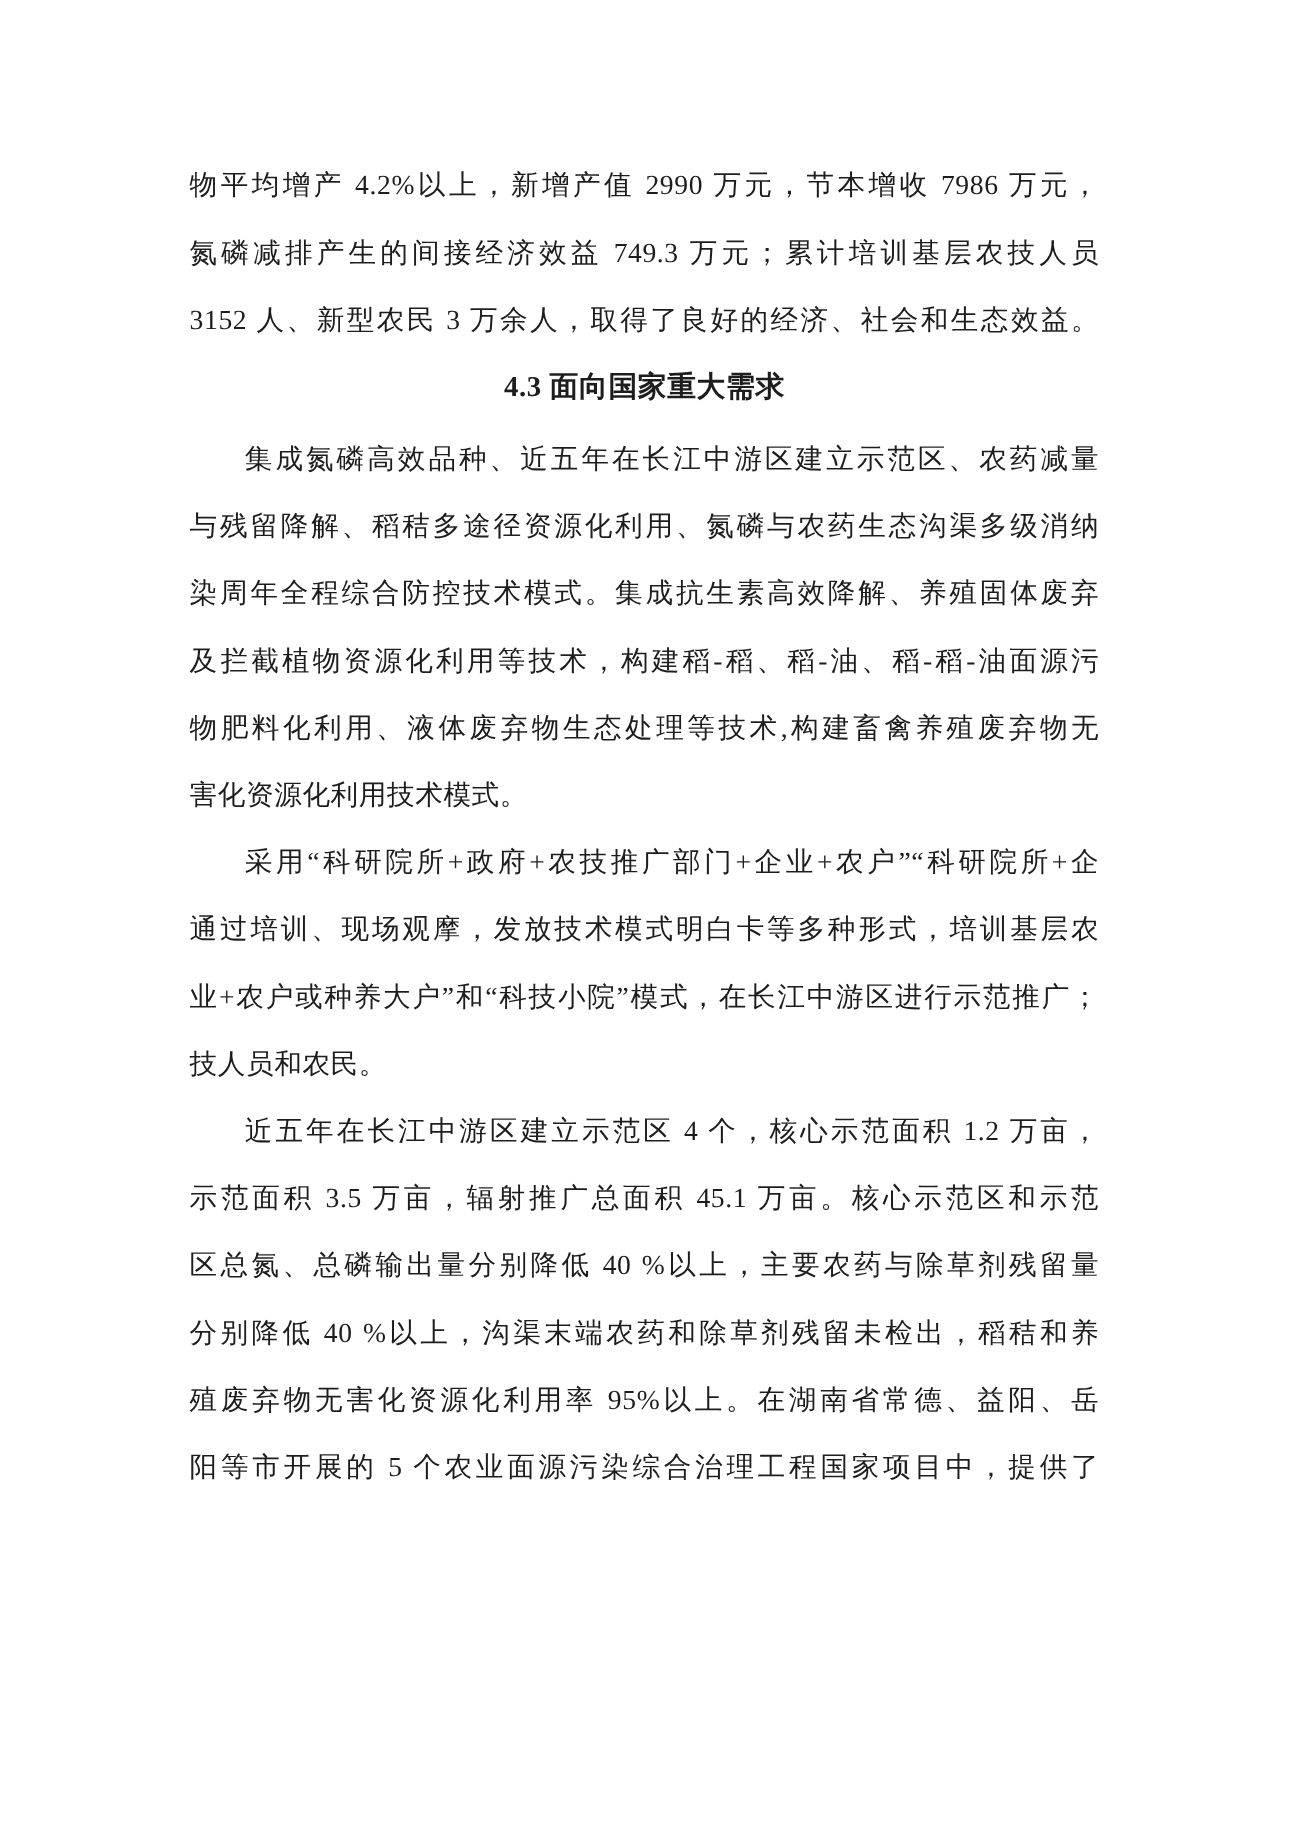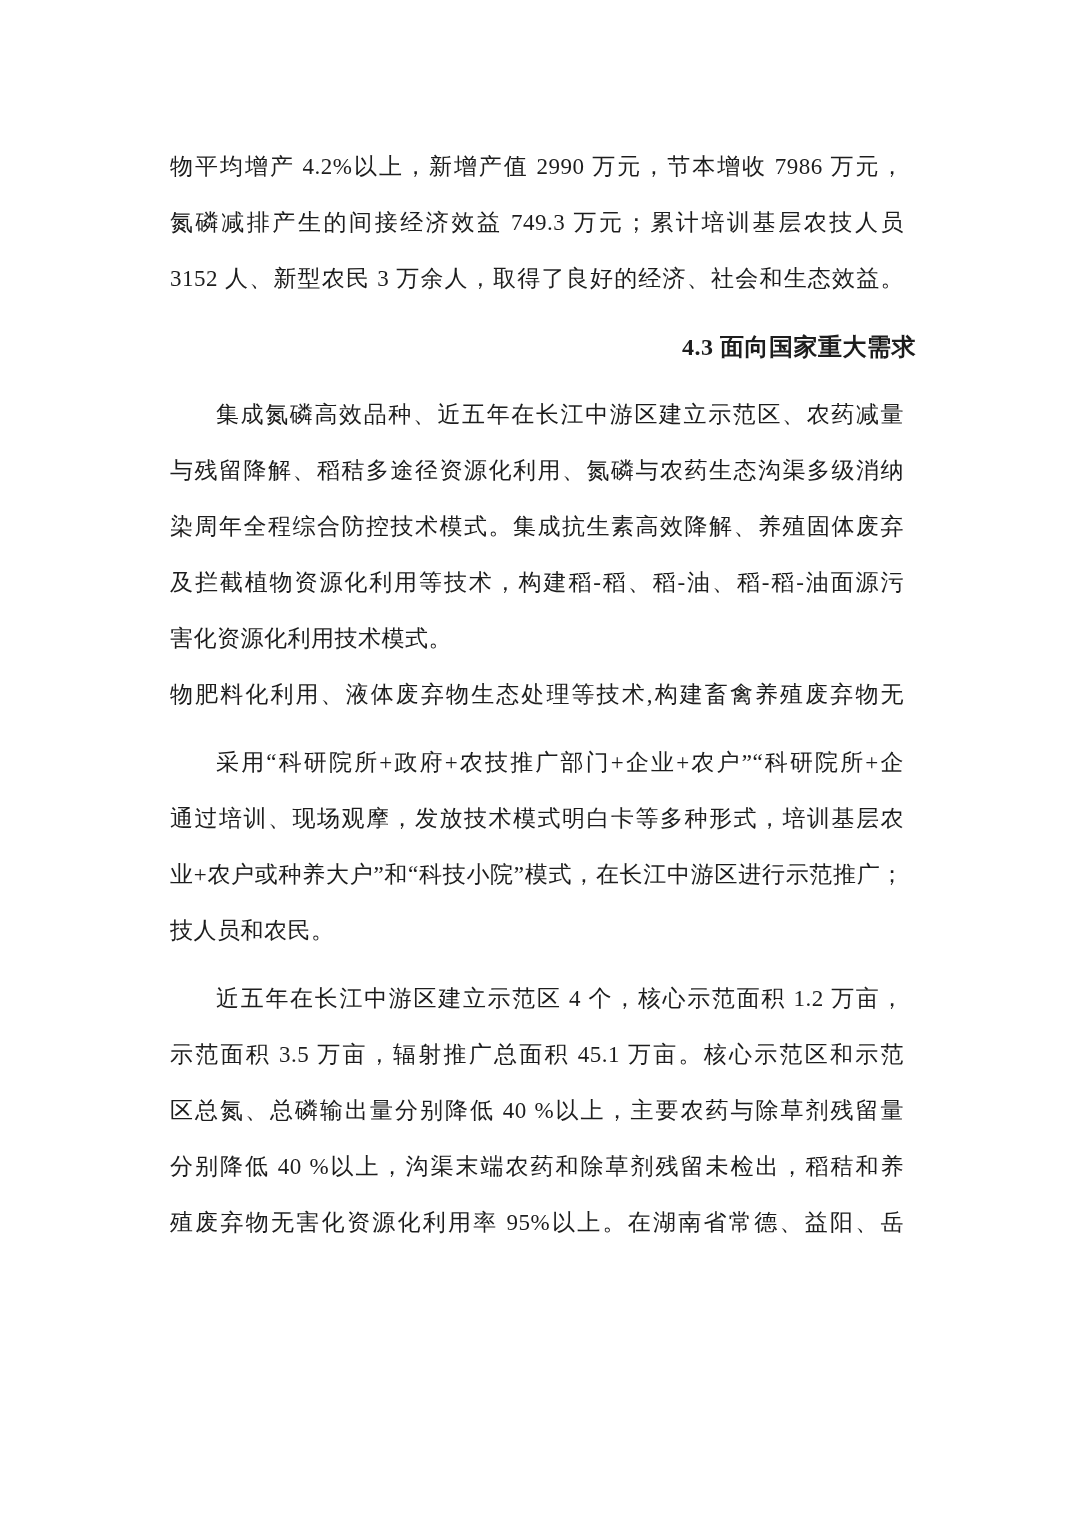--- a/index.html
+++ b/index.html
@@ -13,21 +13,21 @@
     height: 1520px;
     margin: 0;
     background: #ffffff;
     box-sizing: border-box;
     padding: 127px 158px 0 158px;
     overflow: hidden;
     font-family: "Liberation Serif", "DejaVu Serif", serif;
     color: #1d1d1d;
   }
   .para {
-    margin: 12px;
+    margin: 0;
     padding: 0;
   }
   .line {
     font-size: 23px;
     line-height: 56px;
     height: 56px;
     text-align: justify;
     text-align-last: justify;
     white-space: normal;
     letter-spacing: 0.5px;
@@ -38,21 +38,21 @@
   .line.ind {
     text-indent: 2em;
   }
   .heading {
     font-size: 24px;
     line-height: 56px;
     height: 56px;
     font-weight: bold;
     margin: 0 0 4px 0;
     padding: 0;
-    text-align: right;
+    text-align: center;
     letter-spacing: 0.5px;
   }
 </style>
 </head>
 <body>
 
 <div class="page">
 
   <div class="para">
     <div class="line">物平均增产 4.2%以上，新增产值 2990 万元，节本增收 7986 万元，</div>
@@ -61,32 +61,33 @@
   </div>
 
 
   <h2 class="heading">4.3 面向国家重大需求</h2>
 
   <div class="para">
     <div class="line ind">集成氮磷高效品种、近五年在长江中游区建立示范区、农药减量</div>
     <div class="line">与残留降解、稻秸多途径资源化利用、氮磷与农药生态沟渠多级消纳</div>
     <div class="line">染周年全程综合防控技术模式。集成抗生素高效降解、养殖固体废弃</div>
     <div class="line">及拦截植物资源化利用等技术，构建稻-稻、稻-油、稻-稻-油面源污</div>
+    <div class="line">物肥料化利用、液体废弃物生态处理等技术,构建畜禽养殖废弃物无</div>
     <div class="line last">害化资源化利用技术模式。</div>
-    <div class="line">物肥料化利用、液体废弃物生态处理等技术,构建畜禽养殖废弃物无</div>
   </div>
 
   <div class="para">
     <div class="line ind">采用“科研院所+政府+农技推广部门+企业+农户”“科研院所+企</div>
     <div class="line">通过培训、现场观摩，发放技术模式明白卡等多种形式，培训基层农</div>
     <div class="line">业+农户或种养大户”和“科技小院”模式，在长江中游区进行示范推广；</div>
     <div class="line last">技人员和农民。</div>
   </div>
 
   <div class="para">
     <div class="line ind">近五年在长江中游区建立示范区 4 个，核心示范面积 1.2 万亩，</div>
     <div class="line">示范面积 3.5 万亩，辐射推广总面积 45.1 万亩。核心示范区和示范</div>
     <div class="line">区总氮、总磷输出量分别降低 40 %以上，主要农药与除草剂残留量</div>
     <div class="line">分别降低 40 %以上，沟渠末端农药和除草剂残留未检出，稻秸和养</div>
     <div class="line">殖废弃物无害化资源化利用率 95%以上。在湖南省常德、益阳、岳</div>
+    <div class="line">阳等市开展的 5 个农业面源污染综合治理工程国家项目中，提供了</div>
   </div>
 
 </div>
 
 </body></html>

